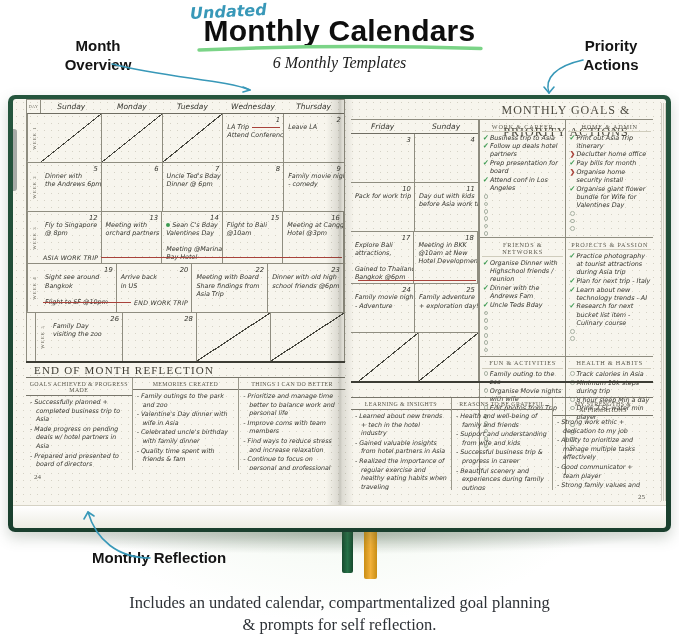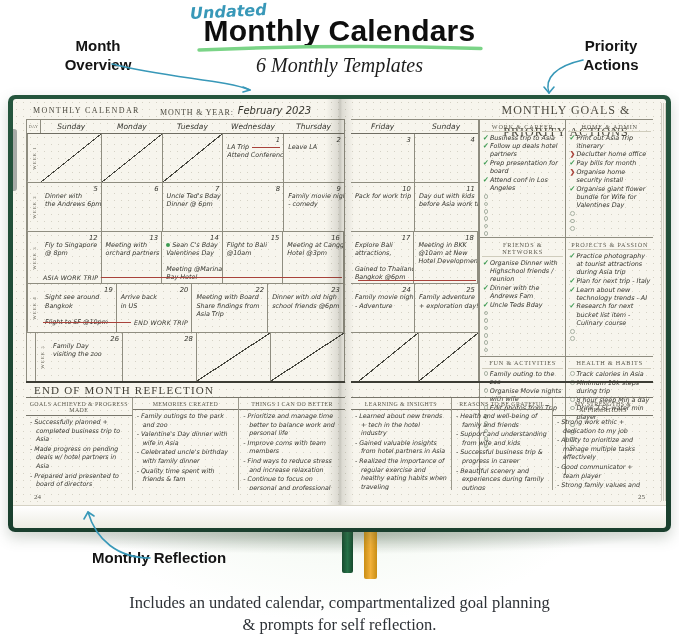--- a/index.html
+++ b/index.html
@@ -9,21 +9,21 @@
         background:radial-gradient(ellipse 430px 310px at 340px 340px,#e7f3e4 0%,rgba(255,255,255,0) 72%);}
   .hand{font-family:"DejaVu Sans",sans-serif;font-style:italic;color:var(--handwriting-ink,#33332c);}
 
   
   .tagline{position:absolute;left:190px;top:2px;font-family:"DejaVu Sans",sans-serif;font-style:italic;
            font-weight:bold;font-size:16px;color:var(--annotation-blue,#2d9fbf);transform:rotate(-3deg);z-index:3;}
   .title{position:absolute;left:0;right:0;top:14px;text-align:center;font-size:30px;font-weight:800;
          letter-spacing:.2px;color:#0e0e0e;z-index:3;}
   .underline-svg{position:absolute;left:195px;top:44px;z-index:3;}
   .subtitle{position:absolute;left:0;right:0;top:54px;text-align:center;font-family:"Liberation Serif",serif;
-            font-style:italic;font-size:20px;color:#1c1c1c;z-index:3;}
+            font-style:italic;font-size:16px;color:#1c1c1c;z-index:3;}
   .callout{position:absolute;font-weight:bold;font-size:15px;line-height:19px;color:#141414;
            text-align:center;z-index:3;}
   #co-month{left:52px;top:36px;width:92px;}
   #co-priority{left:562px;top:36px;width:98px;}
   #co-reflect{left:92px;top:548px;text-align:left;}
   .arrows{position:absolute;left:0;top:0;z-index:4;pointer-events:none;}
 
   
   .bshadow{position:absolute;left:26px;top:512px;width:627px;height:42px;z-index:0;
            background:radial-gradient(ellipse at center,rgba(88,108,88,.34),rgba(255,255,255,0) 72%);}
@@ -153,26 +153,20 @@
       <path d="M150 558 C 118 558, 96 540, 88 512"></path>
       <path d="M88 512 l-4 7 M88 512 l6 4"></path>
     </g>
   </svg>
 
   <div class="book">
     <div class="pages">
       <div class="side-tab"></div>
 
       <div class="page left">
-        <div class="page-head">
-          <span class="ph-label">MONTHLY CALENDAR</span>
-          <span class="ph-my">
-            <span>MONTH &amp; YEAR:</span><span class="ph-val hand">February 2023</span>
-          </span>
-        </div>
         <div class="cal" id="cal-left">
             <div class="cal-head">
               <div class="corner">DAY</div>
               <div class="cal-hcell hand">Sunday</div>
               <div class="cal-hcell hand">Monday</div>
               <div class="cal-hcell hand">Tuesday</div>
               <div class="cal-hcell hand">Wednesday</div>
               <div class="cal-hcell hand">Thursday</div>
             </div>
             <div class="cal-week">

